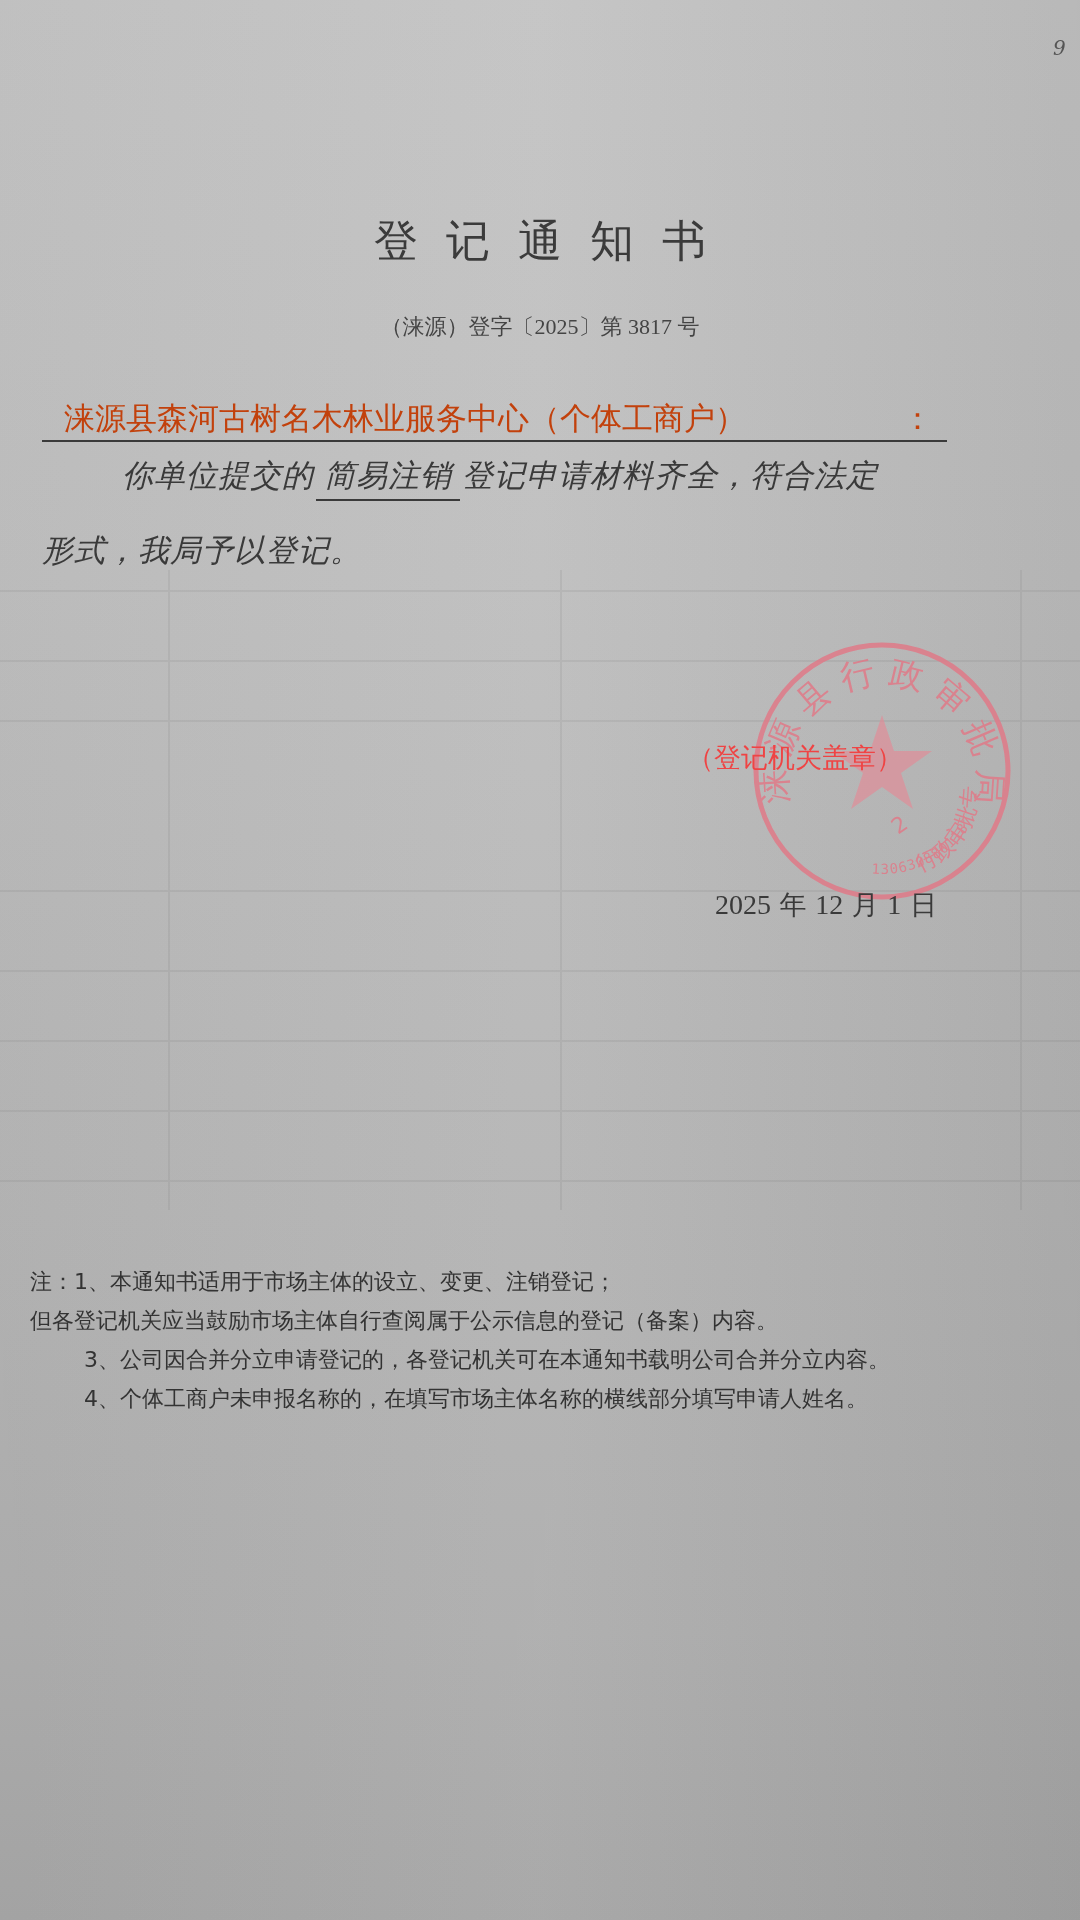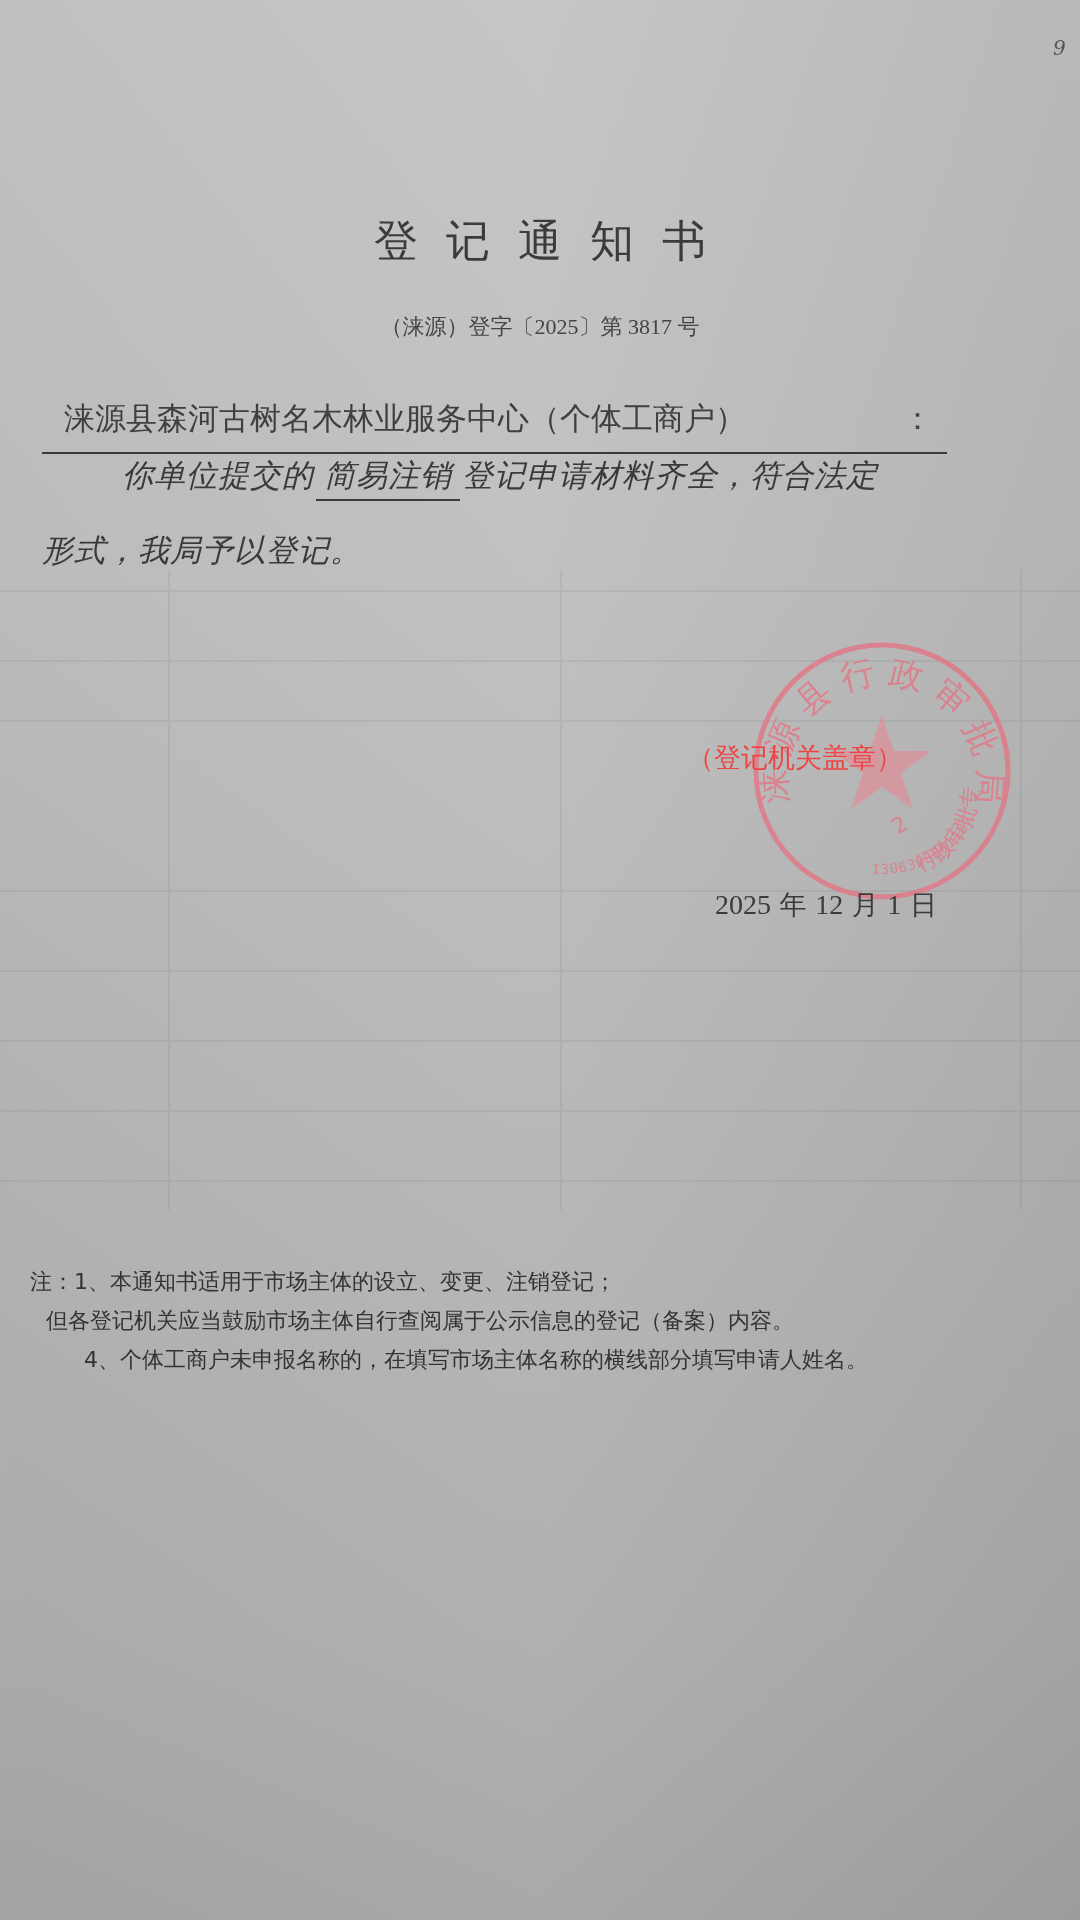--- a/index.html
+++ b/index.html
@@ -75,24 +75,24 @@
       font-size: 22px;
       color: #444;
       font-family: Liberation Serif, serif;
     }
     .addressee {
       position: absolute;
       left: 42px;
       top: 398px;
       width: 905px;
       font-size: 31px;
-      color: #404040;
+      color: #c2410c;
       white-space: nowrap;
       border-bottom: 2px solid #3a3a3a;
-      padding-bottom: 12px;
+      padding-bottom: 0;
       padding-left: 22px;
       box-sizing: border-box;
     }
     .addressee .colon {
       position: absolute;
       right: 14px;
       top: 0;
     }
     .body-line {
       position: absolute;
@@ -157,21 +157,20 @@
       line-height: 39px;
     }
     .notes .note-line {
       white-space: nowrap;
     }
     .notes .indent {
       padding-left: 54px;
     }
     .notes .hang {
       padding-left: 0;
-      margin-left: 16px;
     }
   </style>
 </head>
 <body>
 
 <div class="paper-shade"></div>
 
 <div class="ghost-table">
   <div class="hl" style="top:20px"></div>
   <div class="hl" style="top:90px"></div>
@@ -225,14 +224,15 @@
 
 <div class="seal-label">（登记机关盖章）</div>
 
 <div class="date">
   <span>2025</span><span class="cjk"> 年 </span><span>12</span><span class="cjk"> 月 </span><span>1</span><span class="cjk"> 日</span>
 </div>
 
 <div class="notes">
   <div class="note-line">注：1、本通知书适用于市场主体的设立、变更、注销登记；</div>
   <div class="note-line hang">但各登记机关应当鼓励市场主体自行查阅属于公示信息的登记（备案）内容。</div>
+  <div class="note-line indent">3、公司因合并分立申请登记的，各登记机关可在本通知书载明公司合并分立内容。</div>
   <div class="note-line indent">4、个体工商户未申报名称的，在填写市场主体名称的横线部分填写申请人姓名。</div>
 </div>
 
 </body></html>

